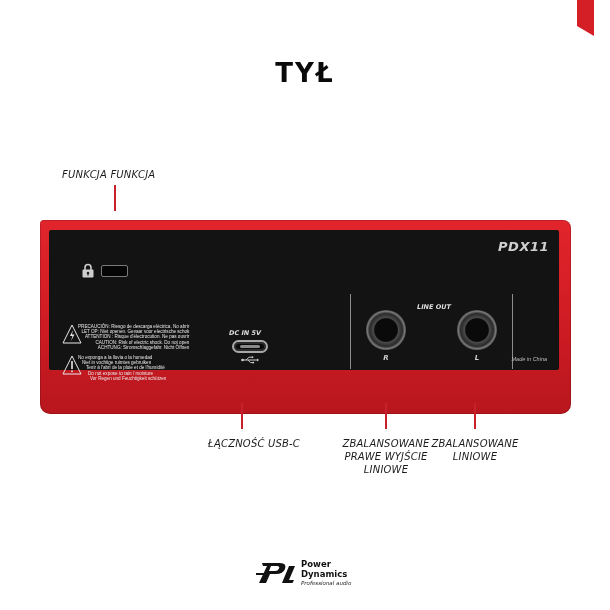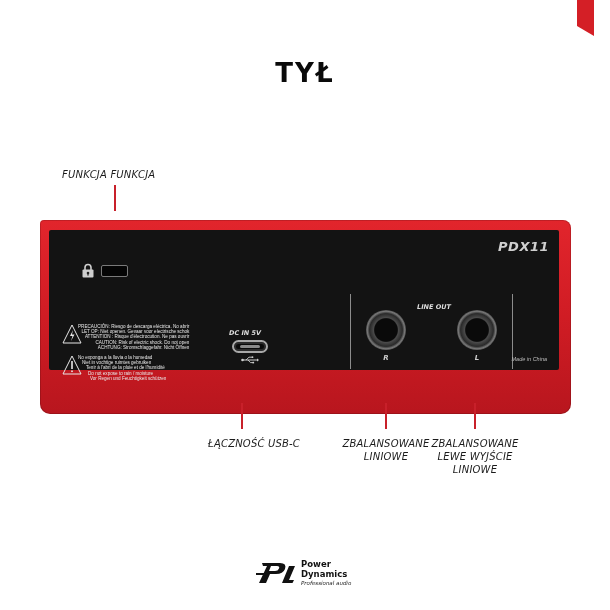--- a/index.html
+++ b/index.html
@@ -186,27 +186,27 @@
     <div class="made-in">Made in China</div>
   </div>
 </div>
 
 <div class="callout-line" style="left:241px; top:403px; height:26px;"></div>
 <div class="callout-label" style="left:180px; top:437px; width:120px;text-align:right;">ŁĄCZNOŚĆ USB-C</div>
 
 <div class="callout-line" style="left:385px; top:403px; height:26px;"></div>
 <div class="callout-label" style="left:325px; top:437px; width:122px;">
   <div>ZBALANSOWANE</div>
+  <div>PRAWE WYJŚCIE</div>
   <div>LINIOWE</div>
 </div>
 
 <div class="callout-line" style="left:474px; top:403px; height:26px;"></div>
 <div class="callout-label" style="left:414px; top:437px; width:122px;">
   <div>ZBALANSOWANE</div>
-  <div>LEWE WYJŚCIE</div>
   <div>LINIOWE</div>
 </div>
 
 <div class="brand">
   <svg class="brand-mark" viewBox="0 0 40 26">
     <path d="M6 3 L24 3 Q31 3 29 9 Q27 14 20 14 L14 14 L10 23 L3 23 L11 6 L7 6 Z M15 6 L13 11 L19 11 Q22 11 23 8.5 Q24 6 21 6 Z" fill="#111"></path>
     <path d="M26 23 L33 6 L39 6 L33 20 L38 20 L36.5 23 Z" fill="#111"></path>
     <path d="M0 13 L10 13 L9 15 L0 15 Z" fill="#111"></path>
   </svg>
   <div class="brand-name">

